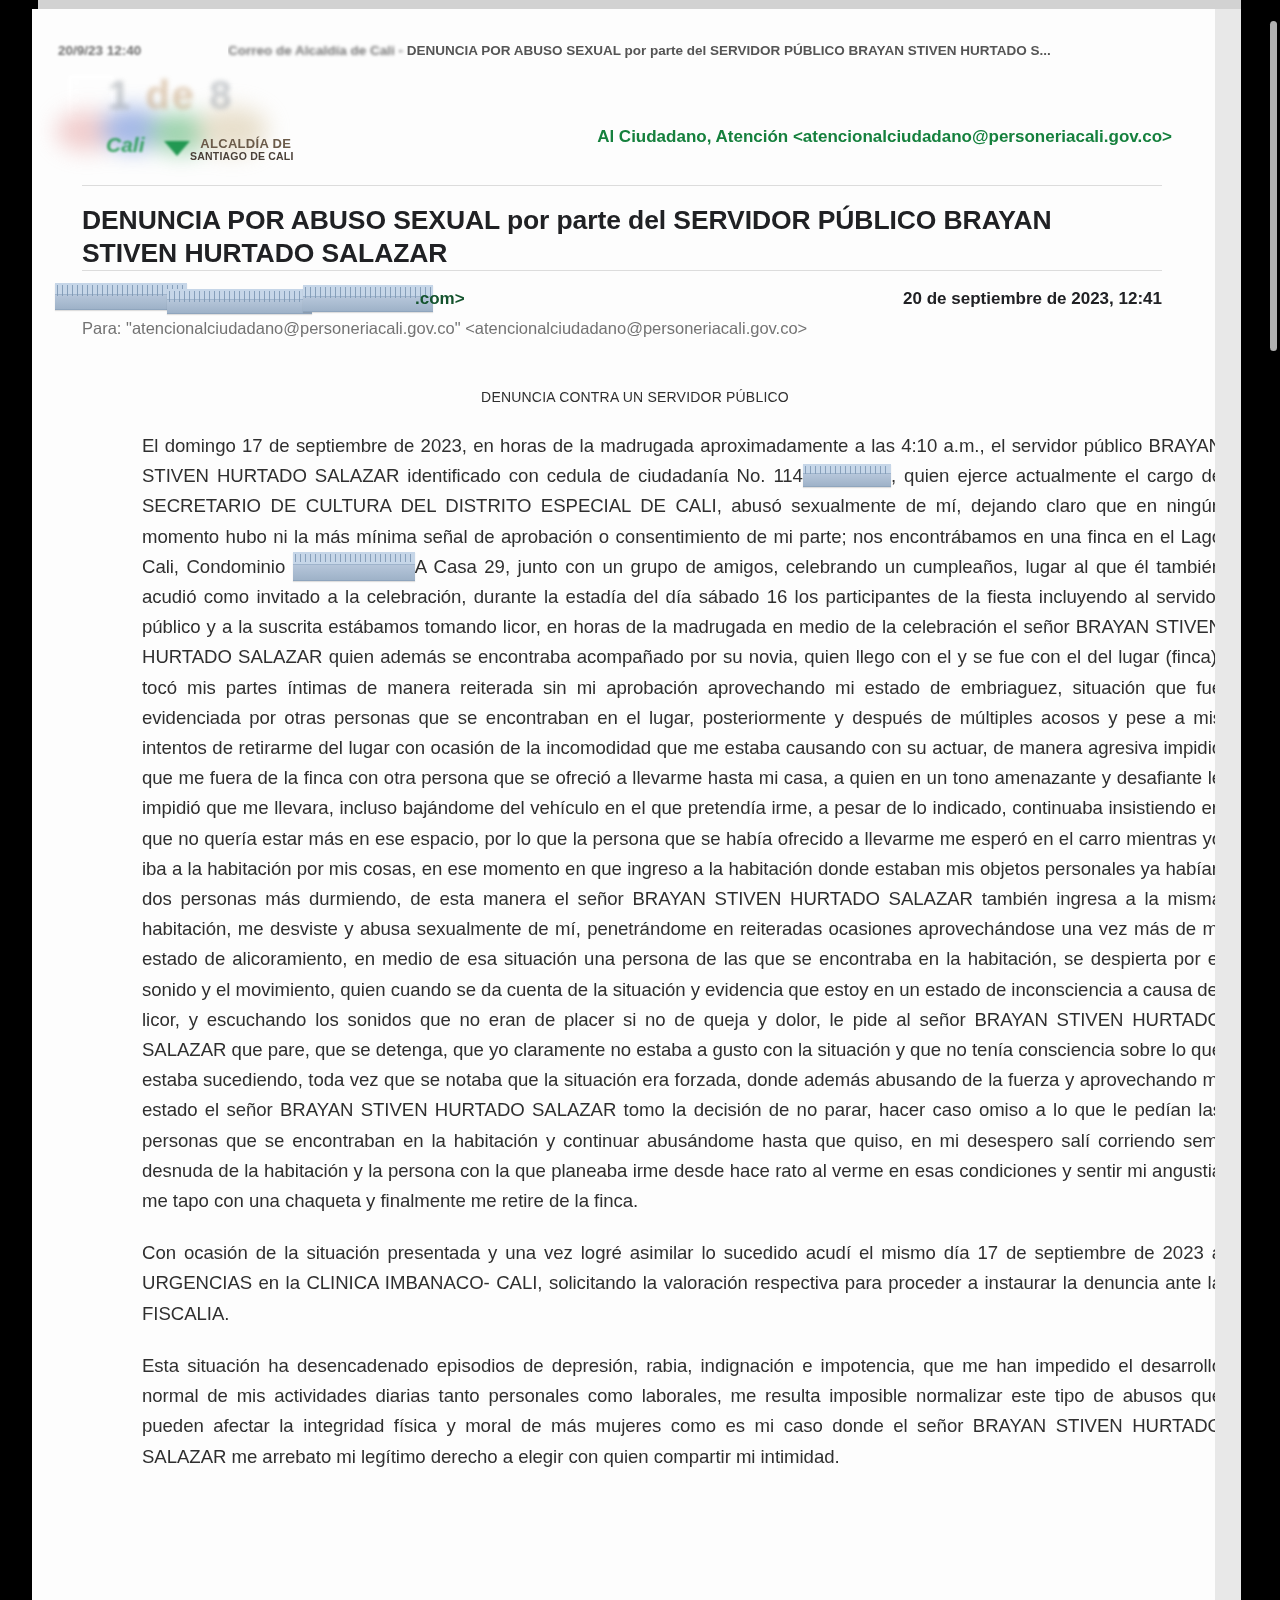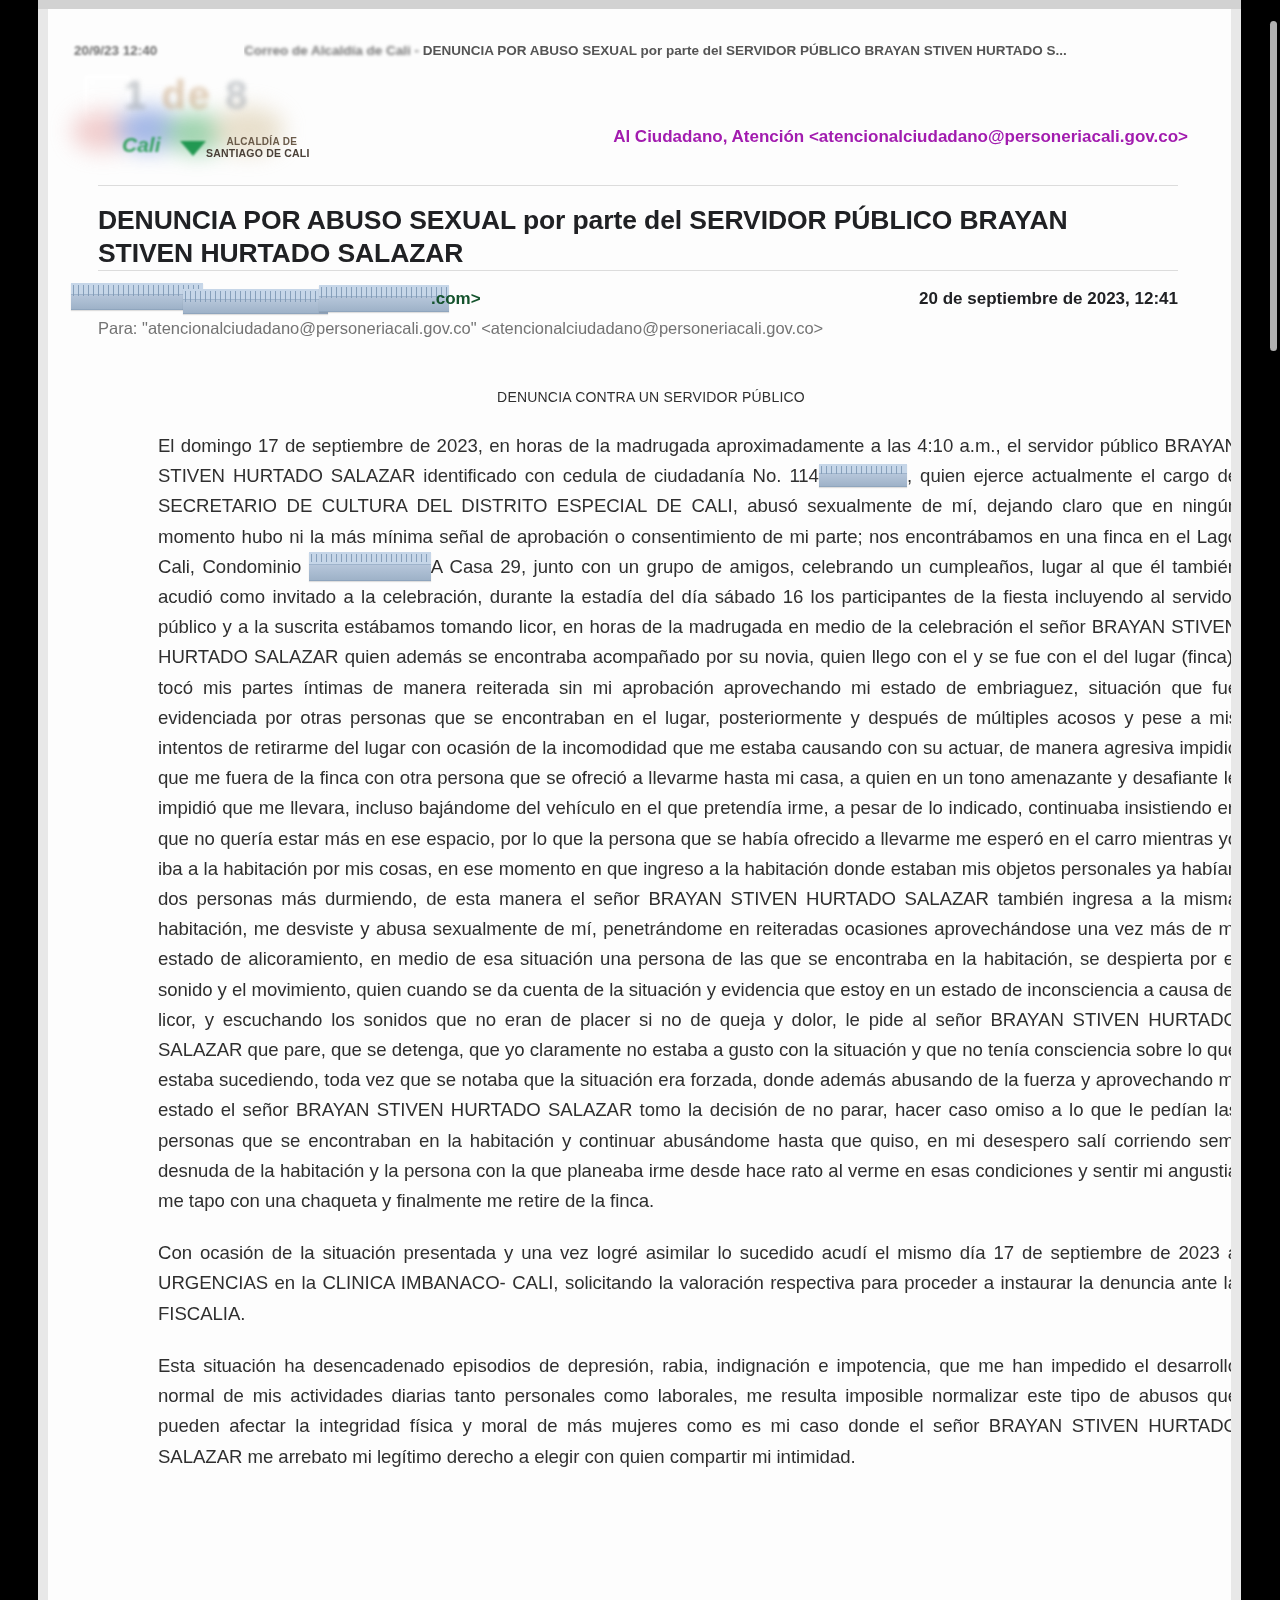--- a/index.html
+++ b/index.html
@@ -45,21 +45,21 @@
     left: 38px;
     top: 0;
     width: 1203px;
     height: 9px;
     background: #d2d2d2;
   }
 
   
   #page {
     position: absolute;
-    left: 48px;
+    left: 32px;
     top: 9px;
     width: 1183px;
     height: 1591px;
     background: #fdfdfd;
     overflow: hidden;
     color: #3a3a3a;
   }
 
   
   #scrollbar-track {
@@ -190,21 +190,21 @@
     opacity: .9;
   }
   #wm-alcaldia {
     position: absolute;
     left: 136px;
     top: 78px;
     text-align: center;
     line-height: 1.05;
     filter: blur(.7px);
   }
-  #wm-alcaldia .wm-a1 { font-size: 10px; font-weight: bold; color: #6b5b4a; letter-spacing: .3px; display: block; padding-left: 8px;}
+  #wm-alcaldia .wm-a1 { font-size: 13px; font-weight: bold; color: #6b5b4a; letter-spacing: .3px; display: block; padding-left: 8px;}
   #wm-alcaldia .wm-a2 { font-size: 10.5px; font-weight: bold; color: #4a4038; letter-spacing: .2px; display:block;}
 
   
   #email {
     position: absolute;
     left: 50px;
     top: 176px;
     width: 1080px;
   }
   hr.rule {
@@ -352,21 +352,21 @@
       </div>
       <div id="wm-cali">Cali</div>
       <div id="wm-caret"></div>
       <div id="wm-alcaldia">
         <span class="wm-a1">ALCALDÍA DE</span>
         <span class="wm-a2">SANTIAGO DE CALI</span>
       </div>
     </div>
 
     <div style="position:absolute; left:0; top:118px; width:1140px; text-align:right;
-                font-size:17px; font-weight:bold; color:#a21caf; padding-right:12px;">Al Ciudadano, Atención &lt;atencionalciudadano@personeriacali.gov.co&gt;</div>
+                font-size:17px; font-weight:bold; color:#15803d; padding-right:12px;">Al Ciudadano, Atención &lt;atencionalciudadano@personeriacali.gov.co&gt;</div>
 
     <div id="email">
       <hr class="rule">
 
       <h1 id="subject">DENUNCIA POR ABUSO SEXUAL por parte del SERVIDOR PÚBLICO BRAYAN STIVEN HURTADO SALAZAR</h1>
 
 
       <hr class="rule">
 
       <div id="fromrow">

